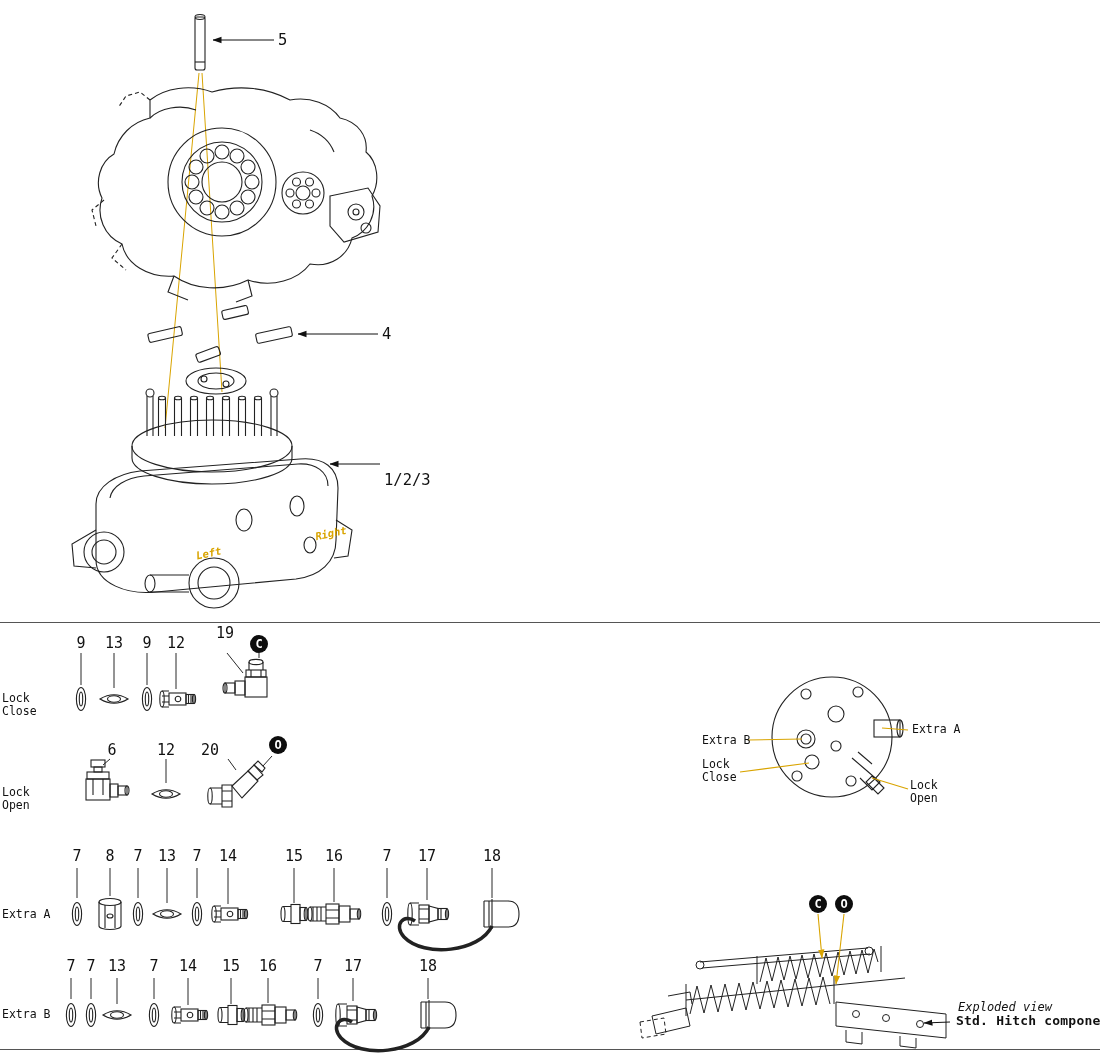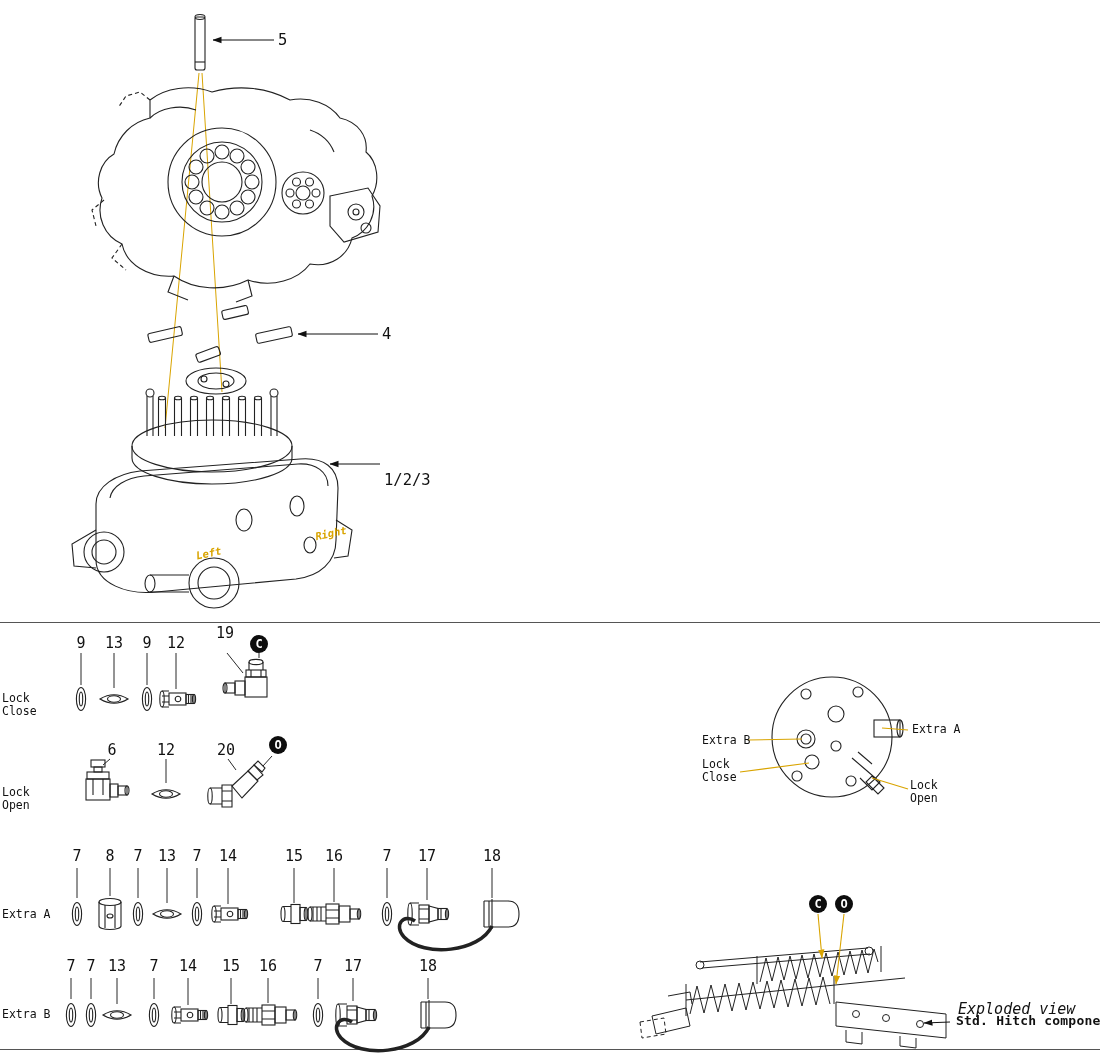--- a/index.html
+++ b/index.html
@@ -9,21 +9,21 @@
   #art { position:absolute; left:0; top:0; }
   .txt { position:absolute; white-space:nowrap; color:#111; }
   .num { font-size:15px; transform:translateX(-50%); }
   .callout { font-size:15.5px; }
   .rowlabel { font-size:11.5px; line-height:13px; }
   .sidelabel { font-size:11.5px; line-height:13px; }
   .badge { position:absolute; width:18px; height:18px; border-radius:50%;
            background:#0d0d0d; color:#fff; font-size:12px; font-weight:bold;
            text-align:center; line-height:18px; }
   .gold { color:#D9A400; font-size:10.5px; font-style:italic; font-weight:bold; }
-  .cap-italic { font-size:15px; font-style:italic; }
+  .cap-italic { font-size:12px; font-style:italic; }
   .cap-bold { font-size:13px; font-weight:bold; letter-spacing:0.2px; }
 </style>
 </head>
 <body>
 
 <div id="canvas">
 
 <svg id="art" width="1100" height="1054" viewBox="0 0 1100 1054" xmlns="http://www.w3.org/2000/svg">
   <defs>
     <marker id="ab" markerWidth="9" markerHeight="8" refX="8.5" refY="4" orient="auto" markerUnits="userSpaceOnUse">
@@ -366,21 +366,21 @@
 
 <div class="txt num" style="left:81px;top:634px">9</div>
 <div class="txt num" style="left:114px;top:634px">13</div>
 <div class="txt num" style="left:147px;top:634px">9</div>
 <div class="txt num" style="left:176px;top:634px">12</div>
 <div class="txt num" style="left:225px;top:624px">19</div>
 <div class="badge" style="left:250px;top:635px">C</div>
 
 <div class="txt num" style="left:112px;top:741px">6</div>
 <div class="txt num" style="left:166px;top:741px">12</div>
-<div class="txt num" style="left:226px;top:741px">20</div>
+<div class="txt num" style="left:210px;top:741px">20</div>
 <div class="badge" style="left:269px;top:736px">O</div>
 
 <div class="txt num" style="left:77px;top:847px">7</div>
 <div class="txt num" style="left:110px;top:847px">8</div>
 <div class="txt num" style="left:138px;top:847px">7</div>
 <div class="txt num" style="left:167px;top:847px">13</div>
 <div class="txt num" style="left:197px;top:847px">7</div>
 <div class="txt num" style="left:228px;top:847px">14</div>
 <div class="txt num" style="left:294px;top:847px">15</div>
 <div class="txt num" style="left:334px;top:847px">16</div>

